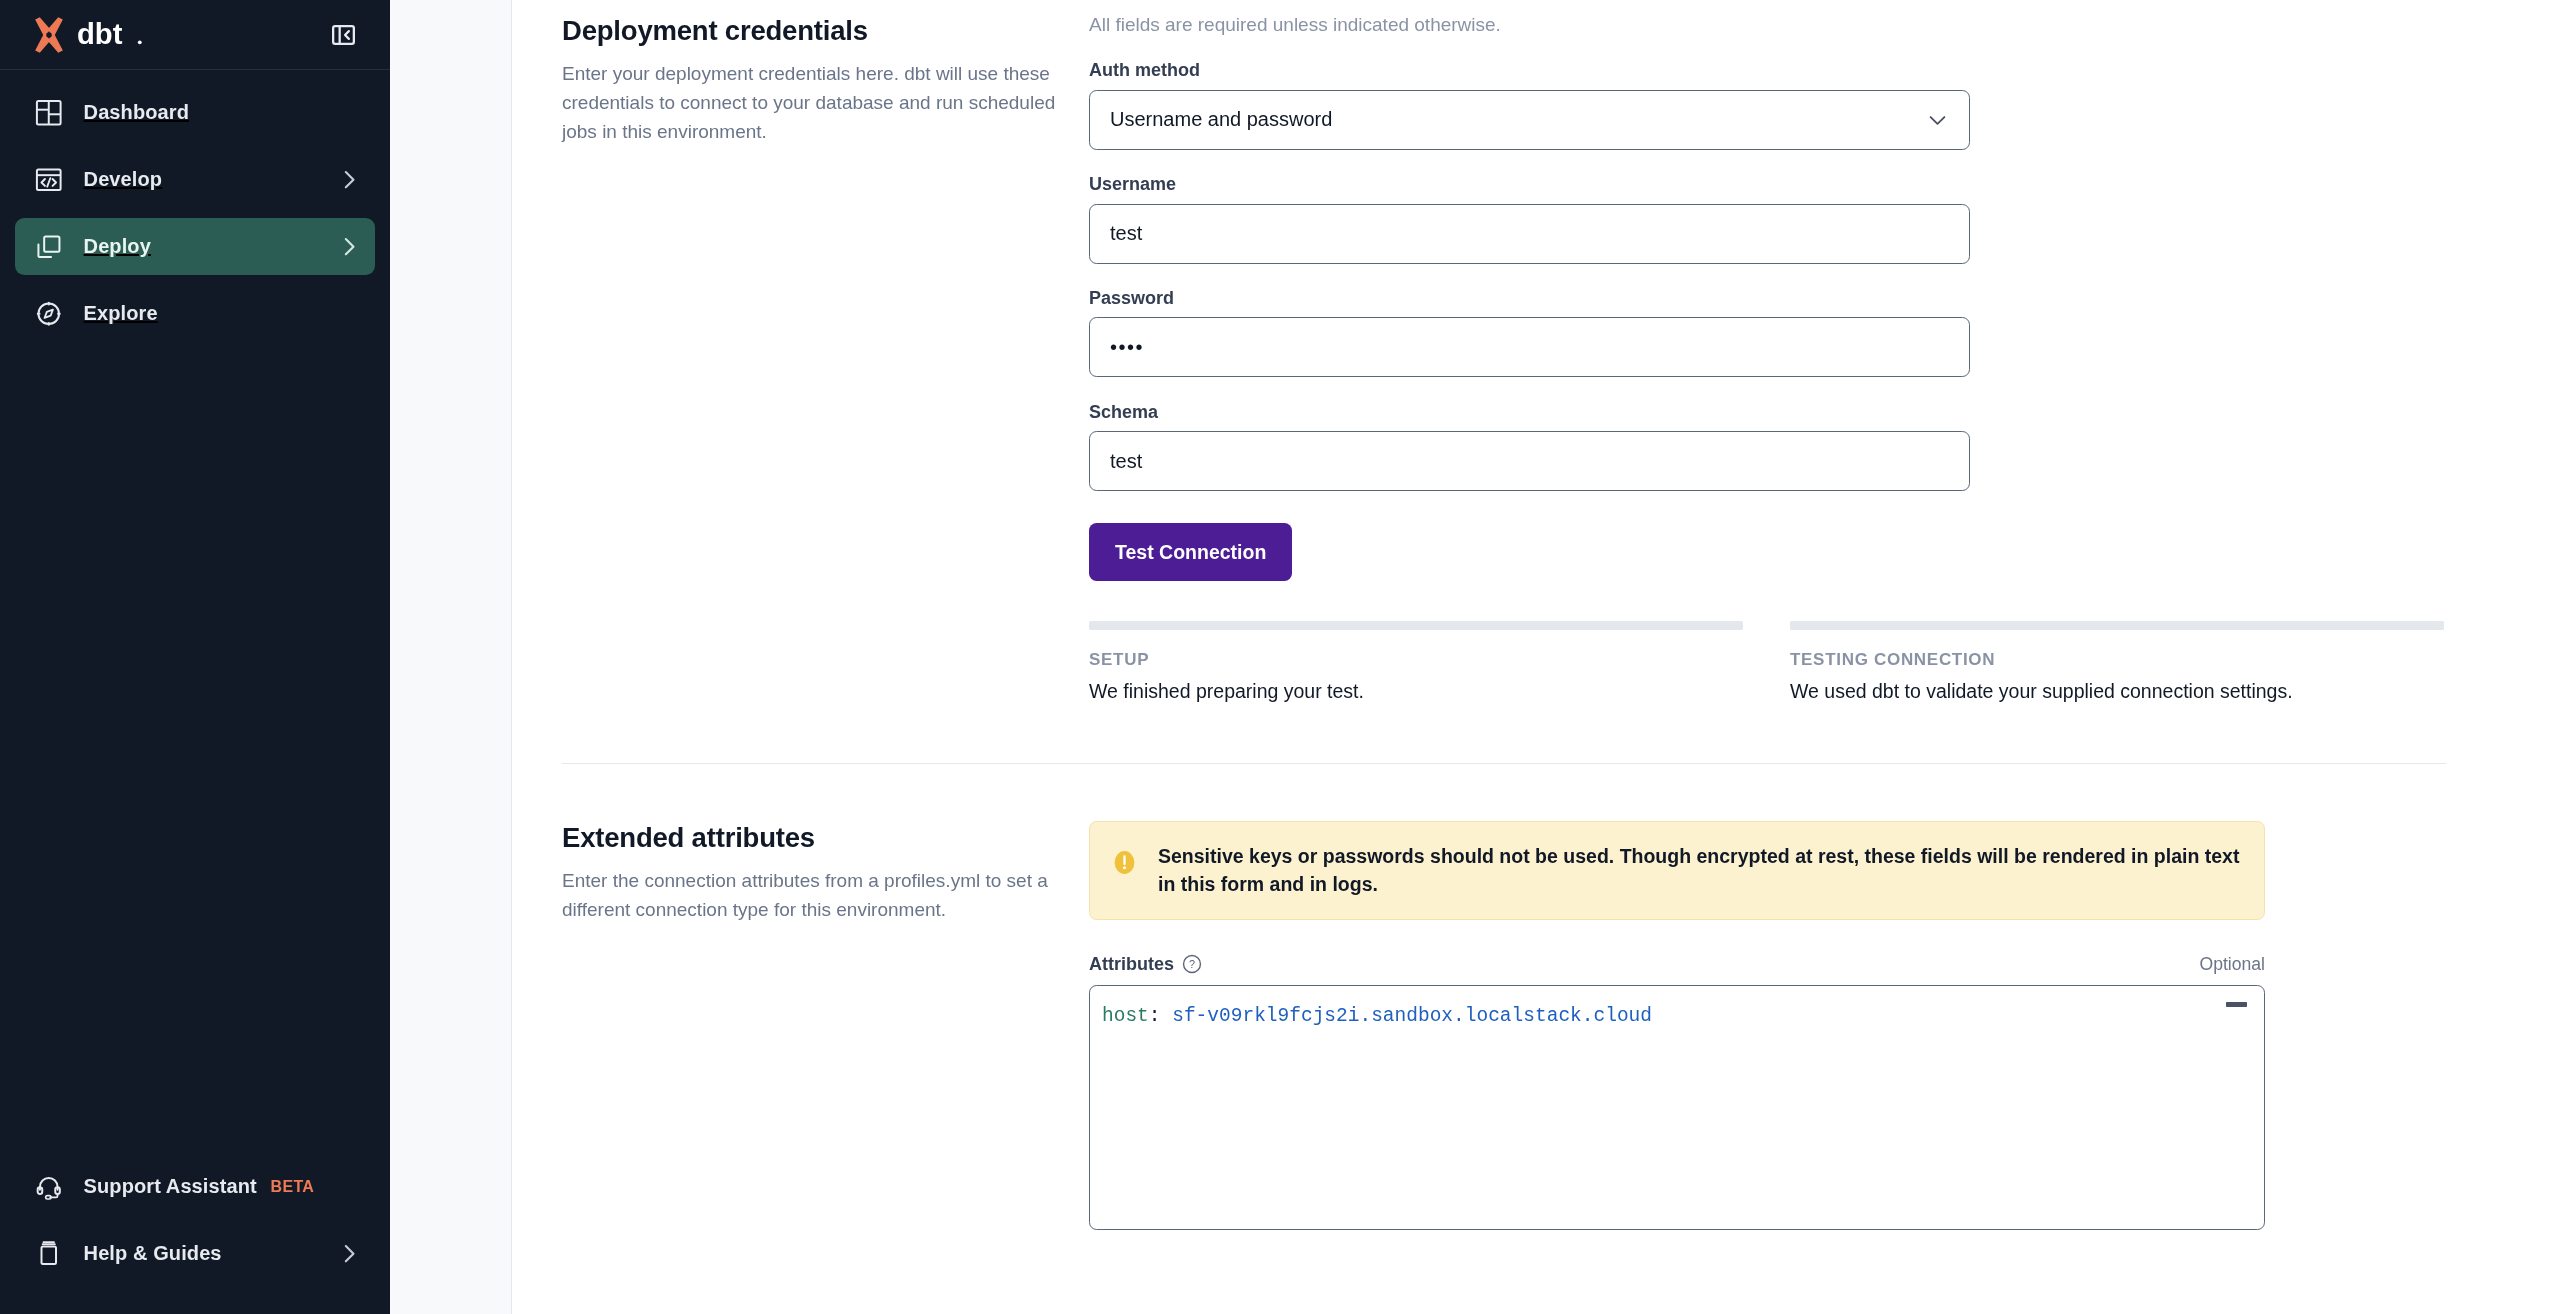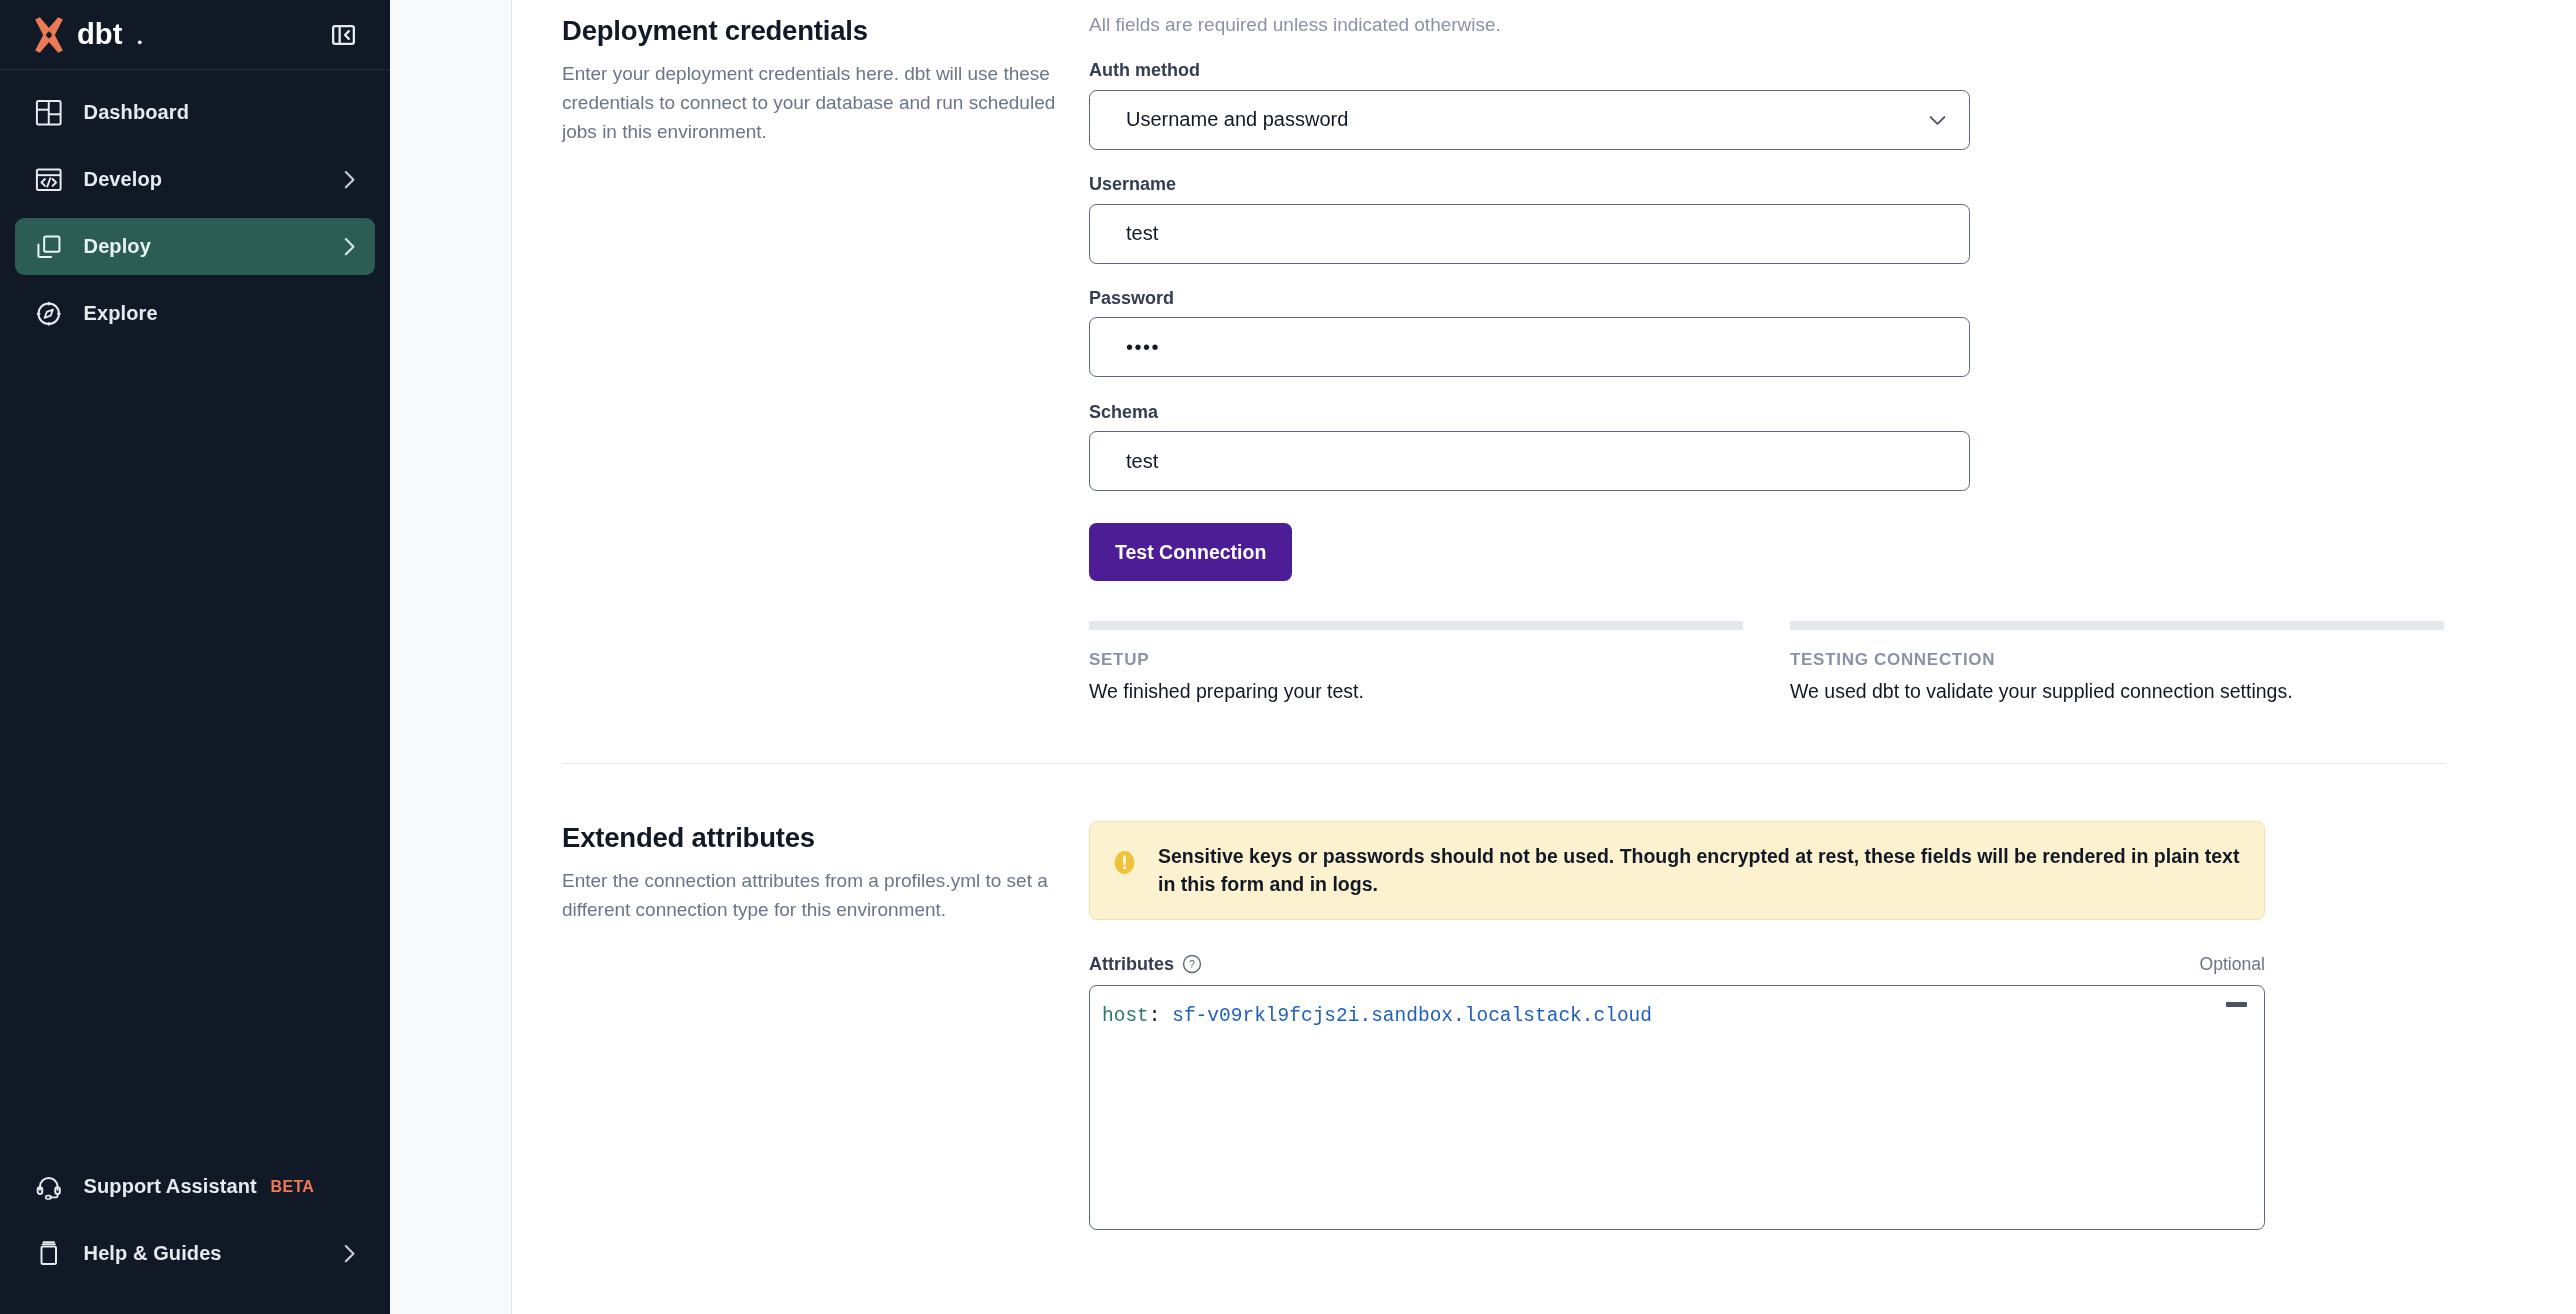--- a/index.html
+++ b/index.html
@@ -27,21 +27,21 @@
   }
   .brand { display: flex; align-items: center; gap: 7.6px; }
   .brand-logo { width: 40px; height: 40px; display:block; }
   .brand-word { width: 73px; height: 34px; display:block; }
   .collapse-btn {
     width: 31px; height: 31px;
     display: flex; align-items: center; justify-content: center;
     cursor: pointer;
   }
 
-  .sb-nav { padding: 13.8px 15.3px 0 15.3px; }
+  .sb-nav { padding: 13.8px 15.3px 0 15.3px; text-decoration: underline; }
   .sb-item {
     display: flex; align-items: center;
     height: 57px; border-radius: 9.2px;
     padding: 0 17px 0 18.3px;
     color: #e7eaee; cursor: pointer;
     margin-bottom: 10px;
   }
   .sb-item.active { background: #2b5d55; }
   .sb-item.active .sb-label { color: #e9f4f1; }
   .sb-ico { width: 31px; height: 31px; flex: 0 0 31px; display:flex; align-items:center; justify-content:center; }
@@ -85,21 +85,21 @@
 
   .field { margin-top: 24.5px; }
   .field-label {
     font-size: 18px; font-weight: bold; color: #333e52;
     margin-bottom: 8.4px; display: block;
   }
   .input {
     width: 881px; height: 60px;
     border: 1.5px solid #5b6678; border-radius: 7.6px;
     background: #fff; display: flex; align-items: center;
-    padding: 0 36px; font-size: 20px; color: #111927;
+    padding: 0 20px; font-size: 20px; color: #111927;
     position: relative;
   }
   .input .chev { position: absolute; right: 23px; top: 50%; transform: translateY(-50%); }
   .dots { letter-spacing: 1.5px; font-size: 20px; color: #111927; }
 
   .btn-primary {
     margin-top: 32px;
     display: inline-flex; align-items: center; justify-content: center;
     height: 58px; padding: 0 26px;
     background: #4c1d95; color: #ffffff;

